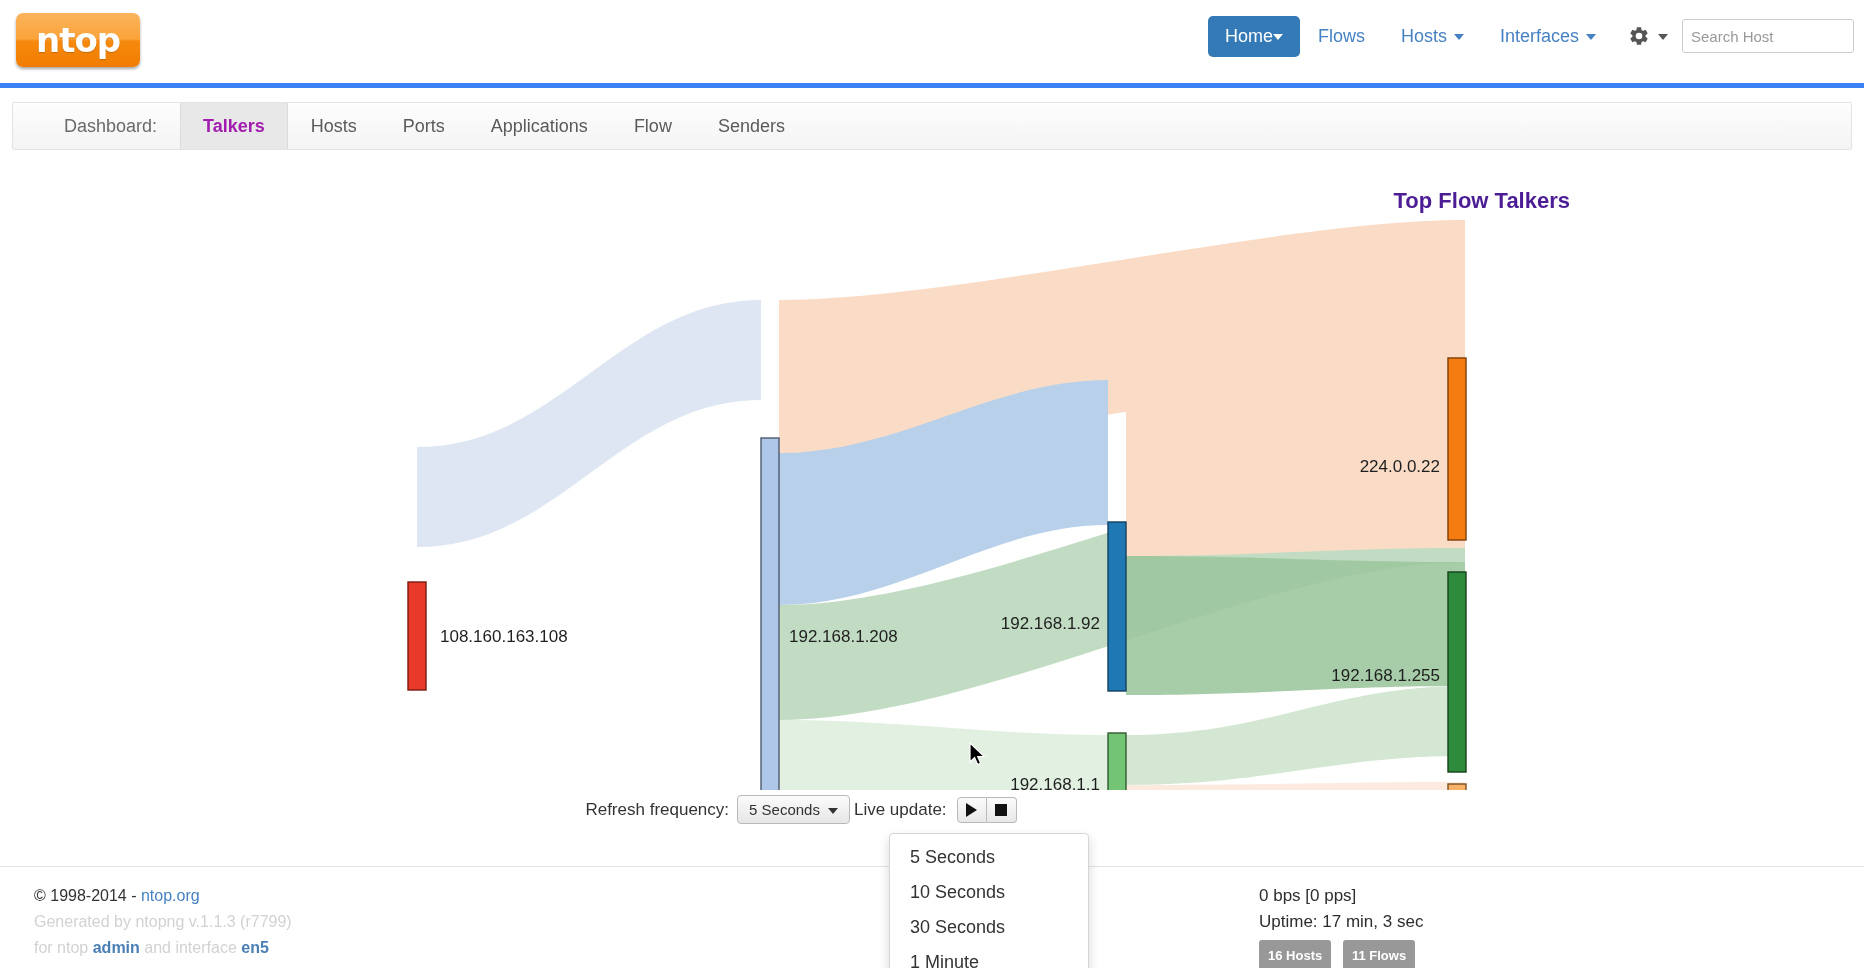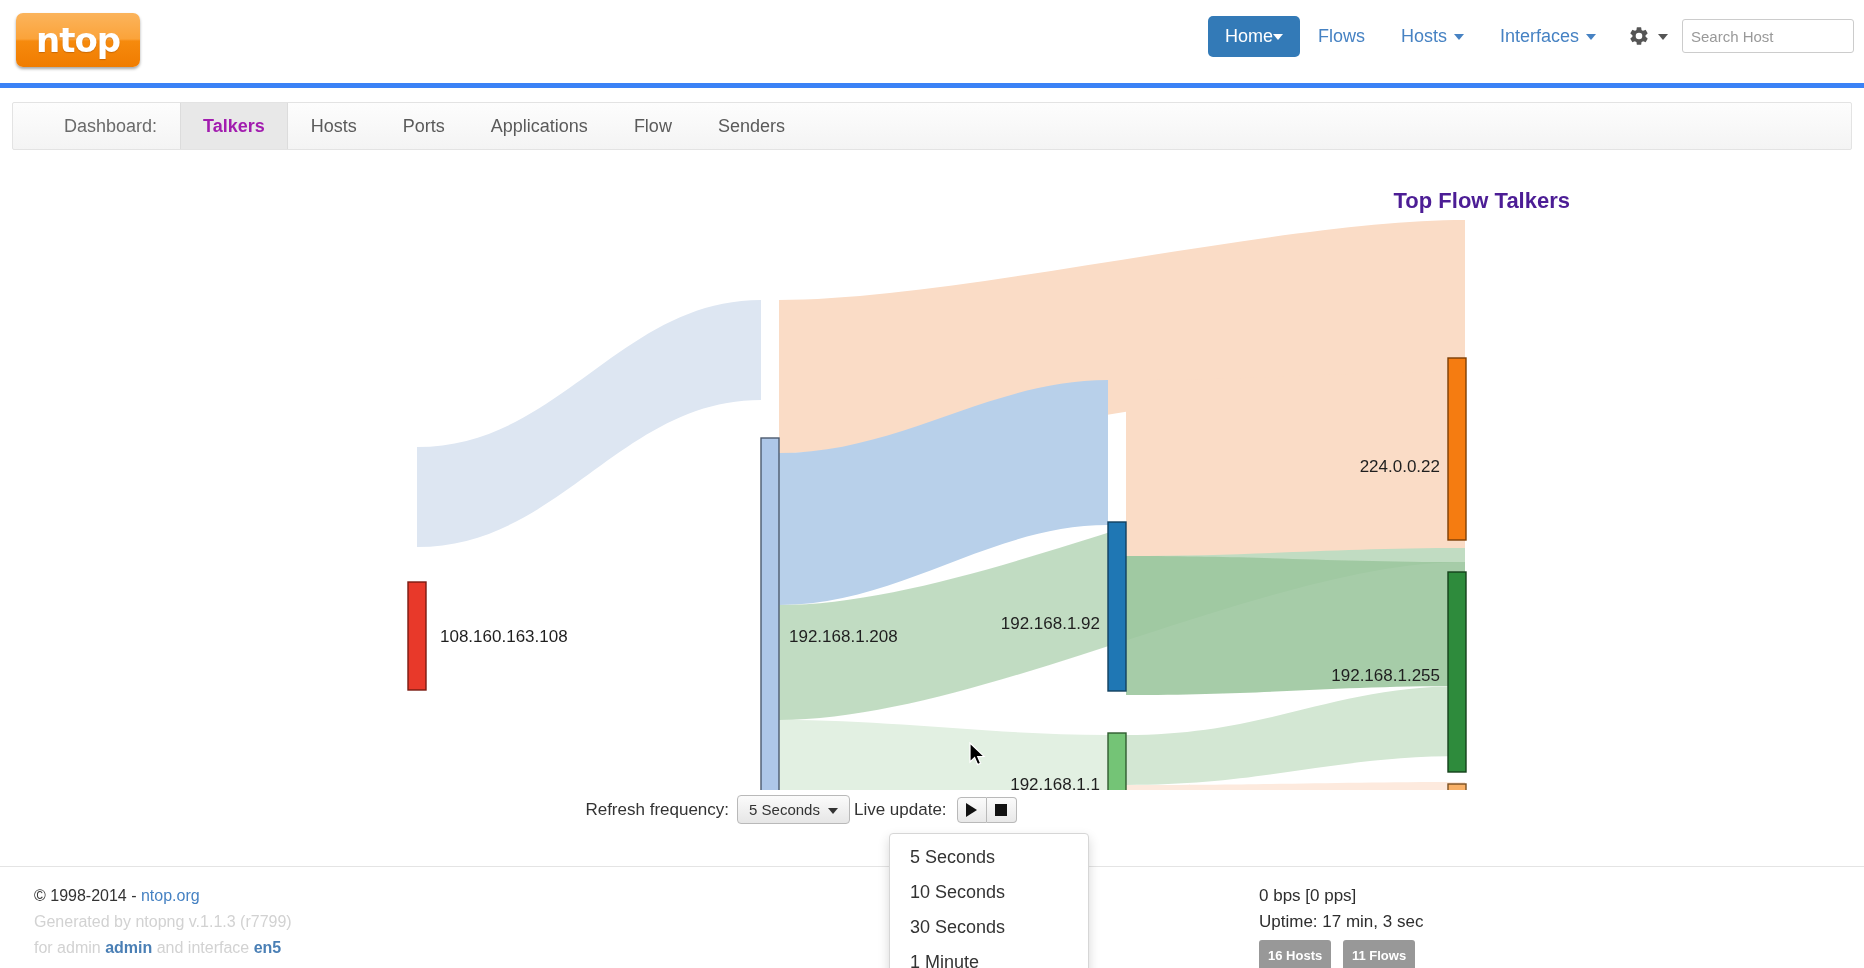--- a/index.html
+++ b/index.html
@@ -336,21 +336,21 @@
 </div>
 
 <div id="footer">
 
   <div id="footleft">
     <div class="row1">
       <span>© 1998-2014 - </span><span class="flink">ntop.org</span>
     </div>
     <div class="row2">Generated by ntopng v.1.1.3 (r7799)</div>
     <div class="row3">
-      <span>for admin </span><span class="fdark">admin</span><span> and interface </span><span class="fdark">en5</span>
+      <span>for ntop </span><span class="fdark">admin</span><span> and interface </span><span class="fdark">en5</span>
     </div>
   </div>
 
   <div id="footstats">
     <div>0 bps [0 pps]</div>
     <div>Uptime: 17 min, 3 sec</div>
     <div>
       <span class="badge">16 Hosts</span>
       <span class="badge">11 Flows</span>
     </div>

